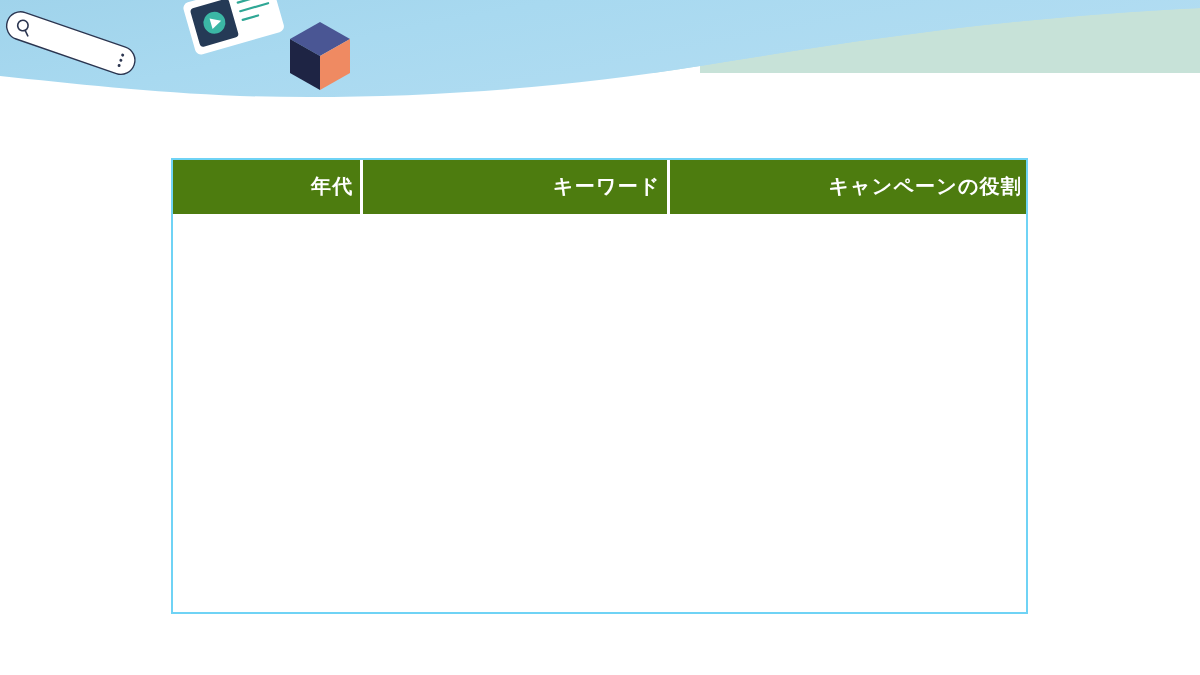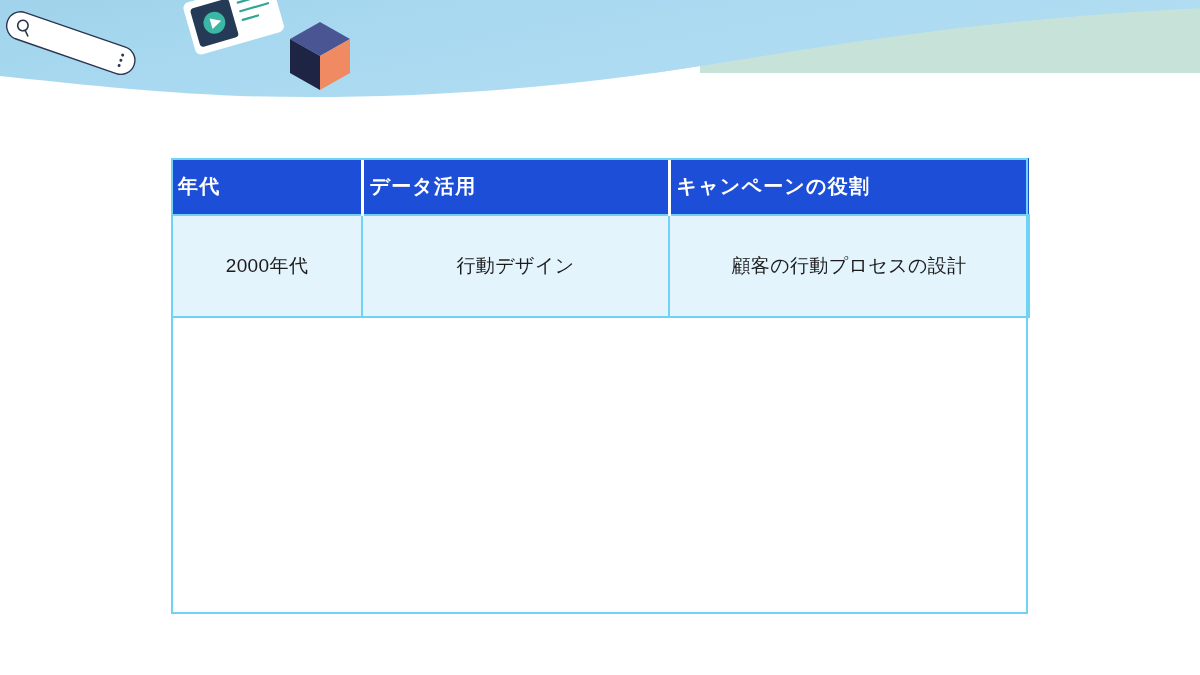--- a/index.html
+++ b/index.html
@@ -38,30 +38,30 @@
   table.era-table {
     border-collapse: collapse;
     table-layout: fixed;
     width: 857px;
   }
   table.era-table col.c1 { width: 190px; }
   table.era-table col.c2 { width: 307px; }
   table.era-table col.c3 { width: 360px; }
 
   table.era-table th {
-    background: #1d4ed8;
+    background: #4d7c0f;
     color: #ffffff;
     height: 56px;
     font-size: 20px;
     font-weight: 700;
     letter-spacing: 0.06em;
     border: none;
     border-right: 3px solid #ffffff;
     padding: 0 6px;
-    text-align: left;
+    text-align: right;
     vertical-align: middle;
   }
   table.era-table th:last-child {
     border-right: none;
     margin-top: 24px;
   }
   table.era-table thead tr {
     outline: none;
   }
 
@@ -166,28 +166,21 @@
 <div class="table-wrap">
   <table class="era-table">
     <colgroup>
       <col class="c1">
         <col class="c2">
         <col class="c3">
     </colgroup>
     <thead>
       <tr>
         <th>年代</th>
-        <th>データ活用</th>
+        <th>キーワード</th>
         <th>キャンペーンの役割</th>
       </tr>
     </thead>
     <tbody>
-      <tr class="row-tint">
-        <td>2000年代</td>
-        <td>行動デザイン</td>
-        <td>
-          <span class="cell-line">顧客の行動プロセスの設計</span>
-        </td>
-      </tr>
     </tbody>
   </table>
 </div>
 <div class="tbl-outline"></div>
 
 </body></html>

